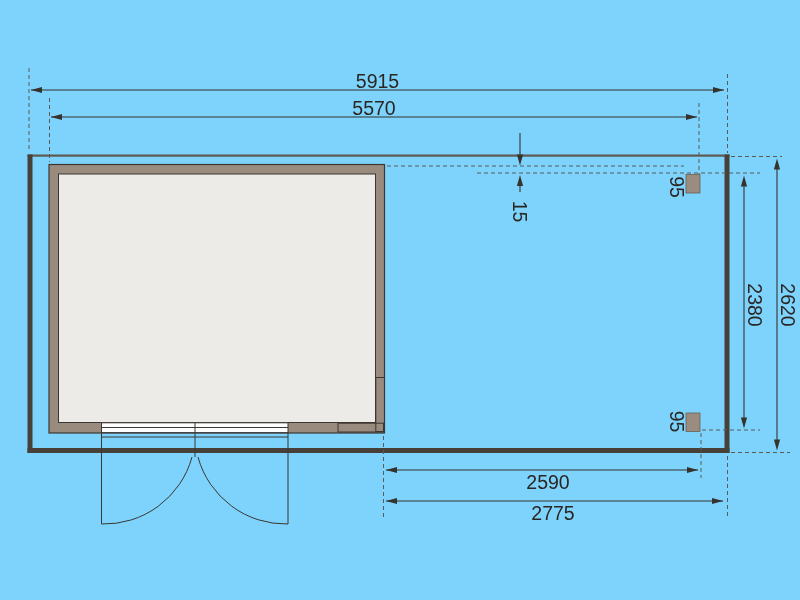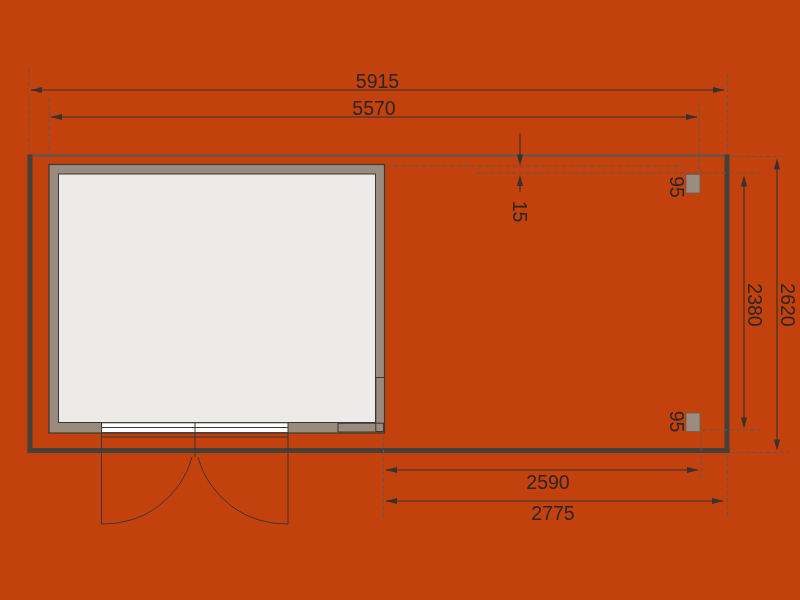--- a/index.html
+++ b/index.html
@@ -1,16 +1,16 @@
 <!DOCTYPE html>
 <html><head>
 <meta charset="utf-8">
 <style>
   html,body{margin:0;padding:0;background:#fdfdfc;}
-  .canvas{position:relative;width:800px;height:600px;background:#c2410c;overflow:hidden;}
+  .canvas{position:relative;width:800px;height:600px;background:#7dd3fc;overflow:hidden;}
   svg{display:block;}
   svg text{font-family:"Liberation Sans","DejaVu Sans",sans-serif;font-size:19.5px;fill:#2b2622;}
   .dimline{stroke:#36322e;stroke-width:1.1;fill:none;}
   .arrow{fill:#36322e;stroke:none;}
   .dash{stroke:#5d5a56;stroke-width:1;stroke-dasharray:4 3;fill:none;}
   .thin{stroke:#3c3733;stroke-width:1;fill:none;}
 </style>
 </head>
 <body>
 

